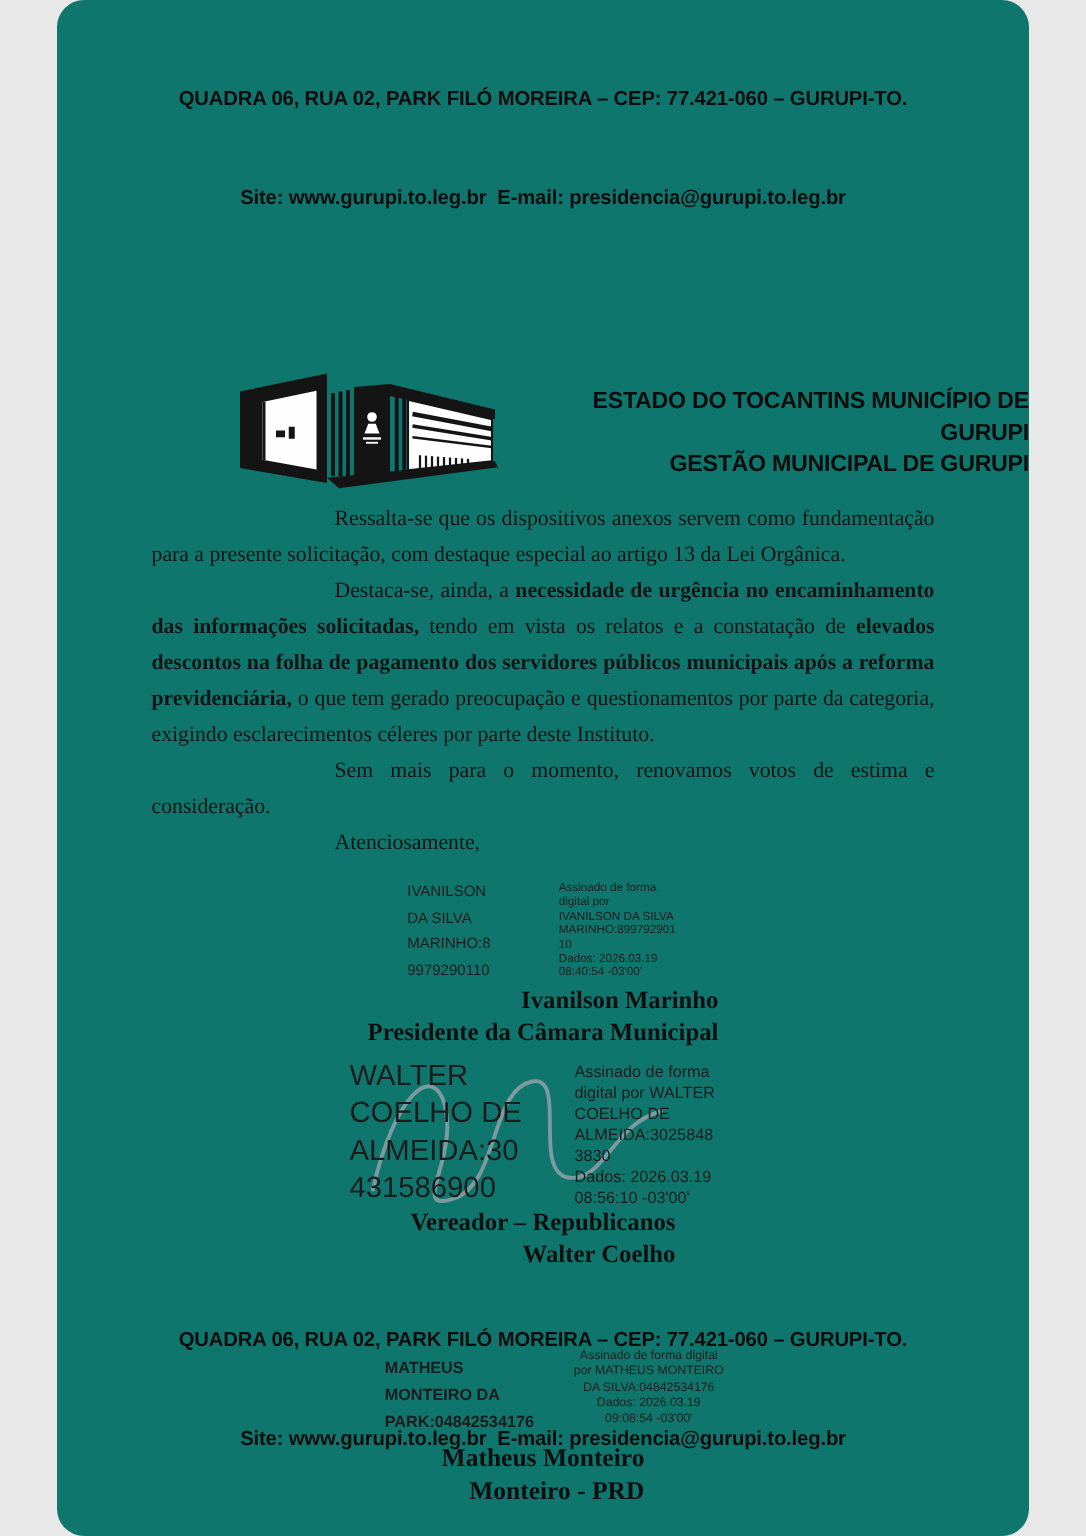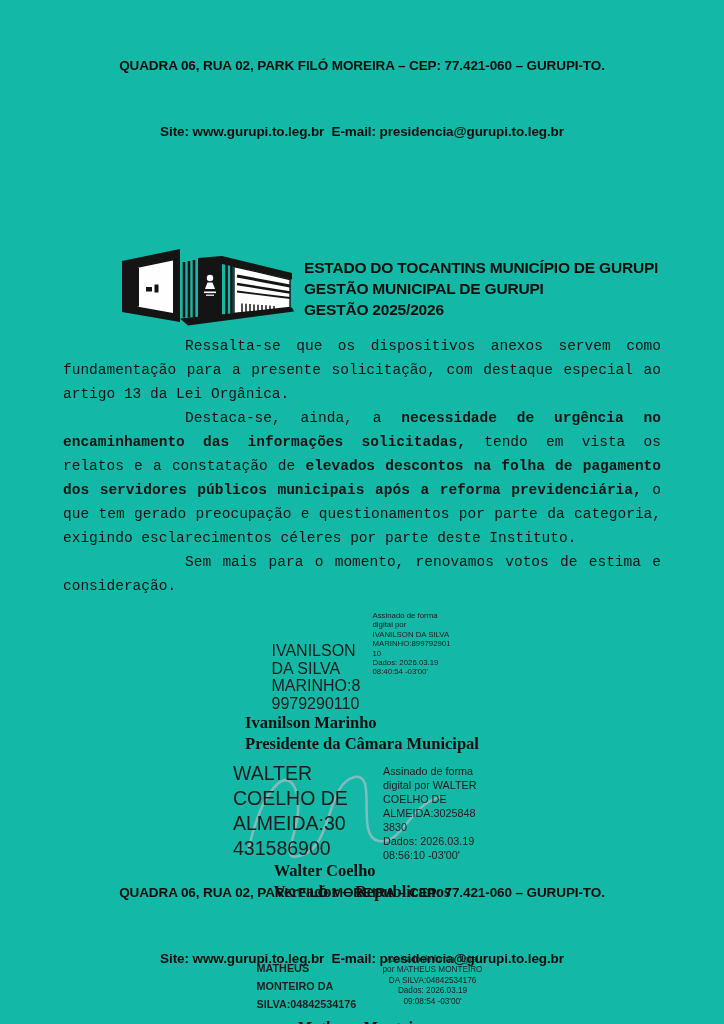--- a/index.html
+++ b/index.html
@@ -1,25 +1,26 @@
 <!DOCTYPE html>
 <html><head>
 <meta charset="utf-8">
 <style>
   * { margin: 0; padding: 0; box-sizing: border-box; }
   html, body { background: #e8e8e8; }
   .page {
     position: relative;
-    width: 724px;
+    width: 648px;
     height: 1024px;
     margin: 0 auto;
-    background: #14b8a6;
+    background: #0f766e;
     color: #141414;
     font-family: "Liberation Serif", serif;
     overflow: hidden;
+    border-radius: 18px;
   }
   
   .addr-block {
     text-align: center;
     font-family: "Liberation Sans", sans-serif;
     font-weight: 800;
     font-size: 13.5px;
     line-height: 22px;
     letter-spacing: -0.1px;
     white-space: pre-wrap;
@@ -28,39 +29,39 @@
   .doc-header { padding-top: 11px; }
   .doc-footer { position: absolute; bottom: 10px; left: 0; right: 0; }
   
   .letterhead {
     margin-top: 58px;
     padding-left: 116px;
     display: flex;
     align-items: center;
     gap: 10px;
     height: 86px;
+    text-align: right;
   }
   .logo { flex: 0 0 auto; width: 178px; height: 84px; }
   .letterhead-text {
     font-family: "Liberation Sans", sans-serif;
     font-weight: 800;
     font-size: 15.5px;
     line-height: 21px;
     letter-spacing: -0.2px;
     color: #0d0d0d;
   }
   
   .body-text {
     margin-top: 3px;
     padding: 0 63px;
     font-size: 14.5px;
     line-height: 24px;
     text-align: justify;
     color: #141414;
-    font-family: Liberation Mono, monospace;
   }
   .body-text p { text-indent: 122px; }
   .b { font-weight: bold; }
   
   .signatures { margin-top: 12px; }
   .sig-block {
     position: relative;
     display: flex;
     flex-direction: column;
     align-items: center;
@@ -69,42 +70,42 @@
     position: relative;
     z-index: 1;
     display: flex;
     font-family: "Liberation Sans", sans-serif;
     color: #1c1c1c;
   }
   .stamp-name, .stamp-details { white-space: pre-line; }
   .sig-caption {
     position: relative;
     z-index: 1;
-    text-align: left;
+    text-align: right;
     font-weight: bold;
     font-size: 16.5px;
     line-height: 21px;
     color: #0f0f0f;
   }
   
   .sig-1 .sig-stamp { transform: translateX(14px); gap: 7px; }
-  .sig-1 .stamp-name { font-size: 16px; line-height: 17.5px; width: 94px; margin-top: 32px; }
+  .sig-1 .stamp-name { font-size: 10px; line-height: 17.5px; width: 94px; }
   .sig-1 .stamp-details { font-size: 7.8px; line-height: 9.4px; width: 108px; padding-top: 1px; }
   
   .sig-2 { margin-top: 7px; }
   .sig-2 .sig-stamp { transform: translateX(6px); gap: 12px; }
   .sig-2 .stamp-name { font-size: 19.5px; line-height: 25px; width: 138px; }
   .sig-2 .stamp-details { font-size: 10.8px; line-height: 14px; width: 120px; padding-top: 3px; }
   .sig-2 .sig-caption { margin-top: -2px; }
   
   .sig-3 { margin-top: 50px; }
   .sig-3 .sig-stamp { transform: translateX(12px); gap: 9px; }
   .sig-3 .stamp-name { font-size: 10.8px; line-height: 18px; font-weight: 700; width: 108px; padding-top: 7px; }
   .sig-3 .stamp-details { font-size: 8.2px; line-height: 10.4px; width: 118px; padding-top: 3px; text-align: center; }
-  .sig-3 .sig-caption { margin-top: 4px; font-size: 17px; line-height: 22px; font-style: italic; }
+  .sig-3 .sig-caption { margin-top: 4px; font-size: 17px; line-height: 22px; }
   
   .pink-sig {
     position: absolute;
     z-index: 0;
     top: -12px;
     left: 50%;
     transform: translateX(-58%);
     pointer-events: none;
   }
 </style>
@@ -165,28 +166,28 @@
           <line x1="154" y1="59.6" x2="154" y2="64.8"></line>
           <line x1="158" y1="59.9" x2="158" y2="64.6"></line>
         </g>
 
         <path d="M64,72.5 L176,61.5 L178,65.5 L72,79.5 Z" fill="#141414"></path>
       </svg>
     </div>
     <div class="letterhead-text">
       <div>ESTADO DO TOCANTINS MUNICÍPIO DE GURUPI</div>
       <div>GESTÃO MUNICIPAL DE GURUPI</div>
-      <div>GESTÃO 2025/2026</div>
     </div>
   </div>
 
   <main class="body-text">
     <p><span>Ressalta-se que os dispositivos anexos servem como fundamentação para a presente solicitação, com destaque especial ao artigo 13 da Lei Orgânica.</span></p>
     <p><span>Destaca-se, ainda, a </span><span class="b">necessidade de urgência no encaminhamento das informações solicitadas,</span><span> tendo em vista os relatos e a constatação de </span><span class="b">elevados descontos na folha de pagamento dos servidores públicos municipais após a reforma previdenciária,</span><span> o que tem gerado preocupação e questionamentos por parte da categoria, exigindo esclarecimentos céleres por parte deste Instituto.</span></p>
     <p><span>Sem mais para o momento, renovamos votos de estima e consideração.</span></p>
+    <p><span>Atenciosamente,</span></p>
   </main>
 
   <section class="signatures">
 
     <div class="sig-block sig-1">
       <div class="sig-stamp">
         <div class="stamp-name">IVANILSON
 DA SILVA
 MARINHO:8
 9979290110</div>
@@ -215,30 +216,30 @@
 431586900</div>
         <div class="stamp-details">Assinado de forma
 digital por WALTER
 COELHO DE
 ALMEIDA:3025848
 3830
 Dados: 2026.03.19
 08:56:10 -03'00'</div>
       </div>
       <div class="sig-caption">
+        <div>Vereador – Republicanos</div>
         <div>Walter Coelho</div>
-        <div>Vereador – Republicanos</div>
       </div>
     </div>
 
     <div class="sig-block sig-3">
       <div class="sig-stamp">
         <div class="stamp-name">MATHEUS
 MONTEIRO DA
-SILVA:04842534176</div>
+PARK:04842534176</div>
         <div class="stamp-details">Assinado de forma digital
 por MATHEUS MONTEIRO
 DA SILVA:04842534176
 Dados: 2026.03.19
 09:08:54 -03'00'</div>
       </div>
       <div class="sig-caption">
         <div>Matheus Monteiro</div>
         <div>Monteiro - PRD</div>
       </div>

